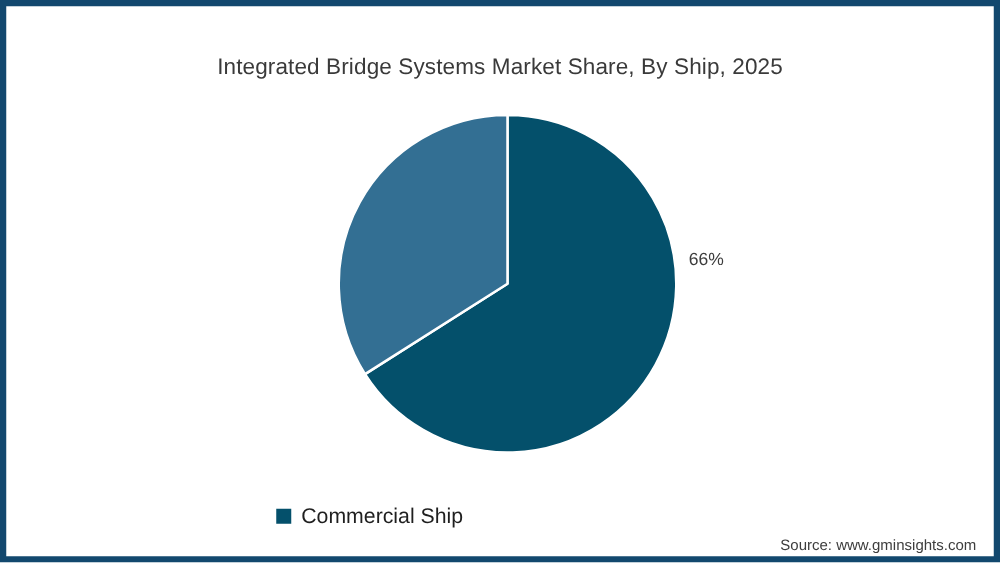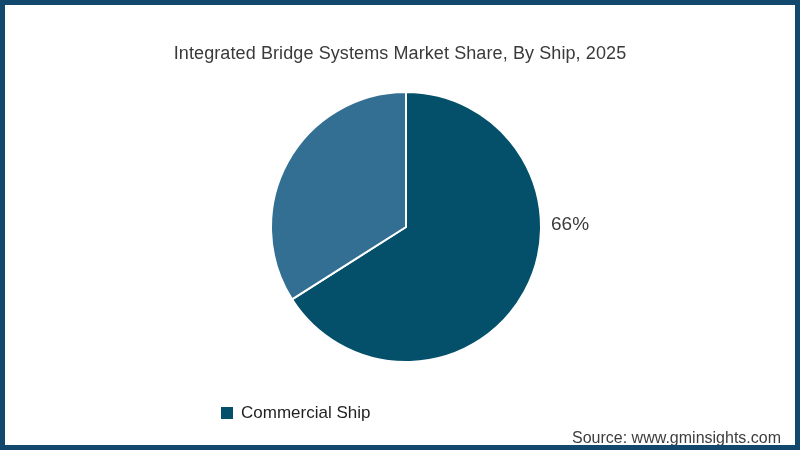--- a/index.html
+++ b/index.html
@@ -31,22 +31,22 @@
   .pie-svg {
     position: absolute;
     left: 264px;
     top: 85px;
     width: 274px;
     height: 274px;
   }
   .pct-label {
     position: absolute;
     left: 546px;
-    top: 208px;
-    font-size: 19px;
+    top: 194px;
+    font-size: 14px;
     color: #3c3c3c;
   }
   .legend {
     position: absolute;
     left: 0;
     top: 398px;
     width: 100%;
     height: 22px;
   }
   .legend-item {
@@ -66,21 +66,21 @@
   }
   .legend-label {
     font-size: 17px;
     color: #1f1f1f;
     white-space: nowrap;
   }
   .source-note {
     position: absolute;
     right: 14px;
     top: 424px;
-    font-size: 16px;
+    font-size: 12px;
     color: #3d3d3d;
   }
 </style>
 </head>
 <body>
 
 <div class="frame" style="border-color: rgb(18, 72, 110);">
 
   <div class="chart-title">Integrated Bridge Systems Market Share, By Ship, 2025</div>
 

